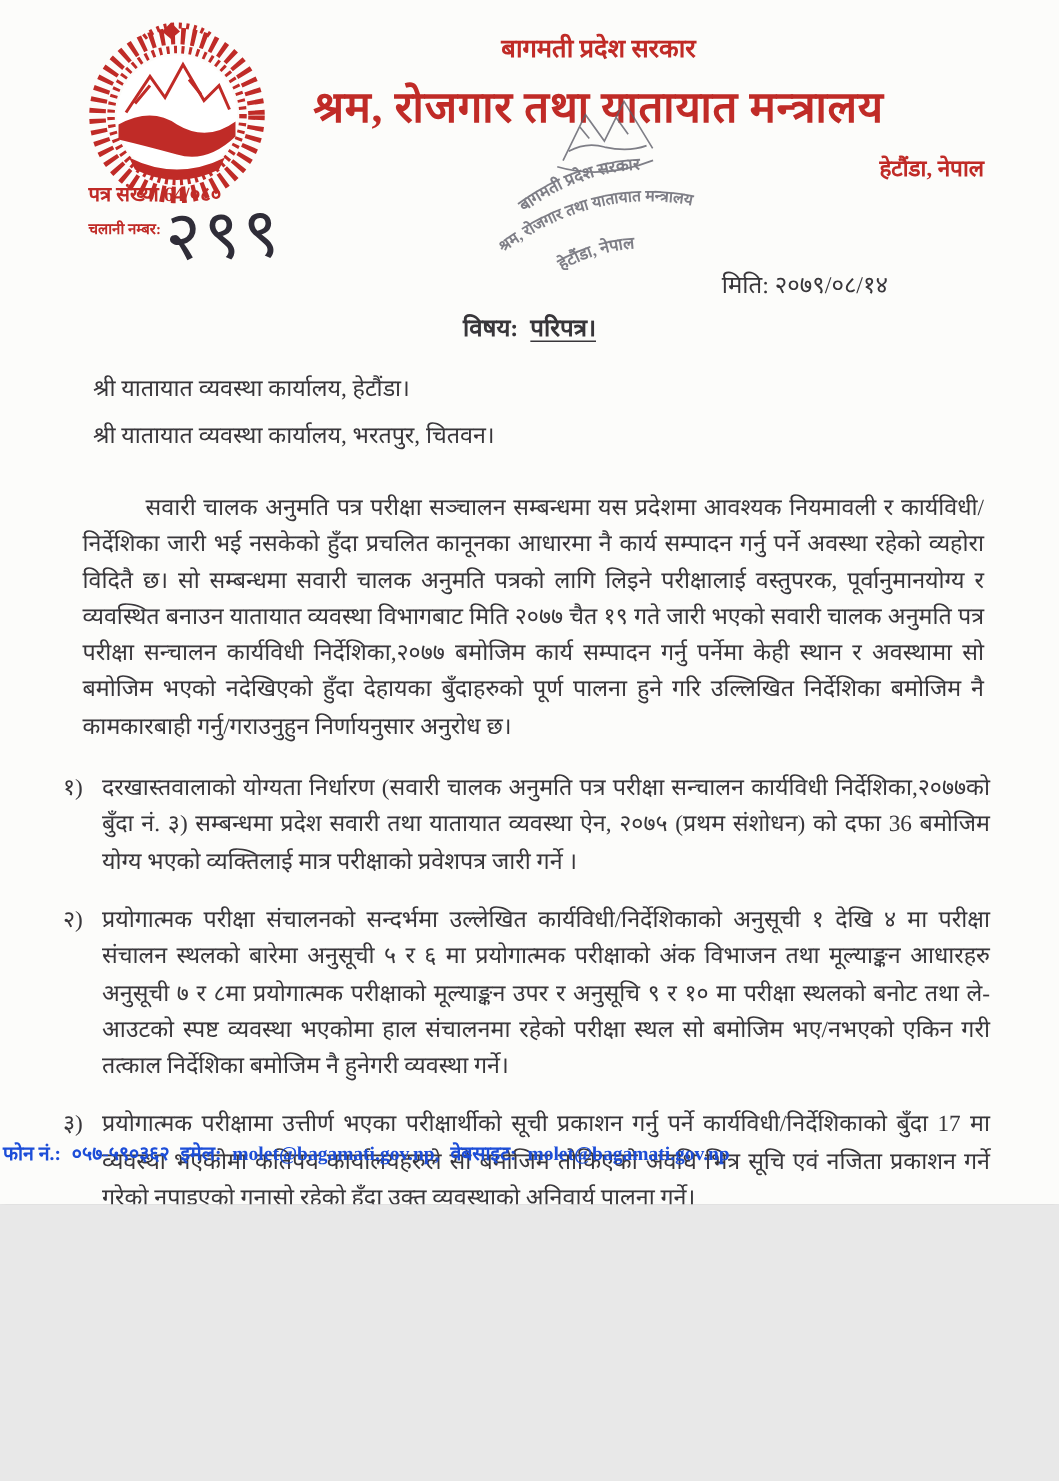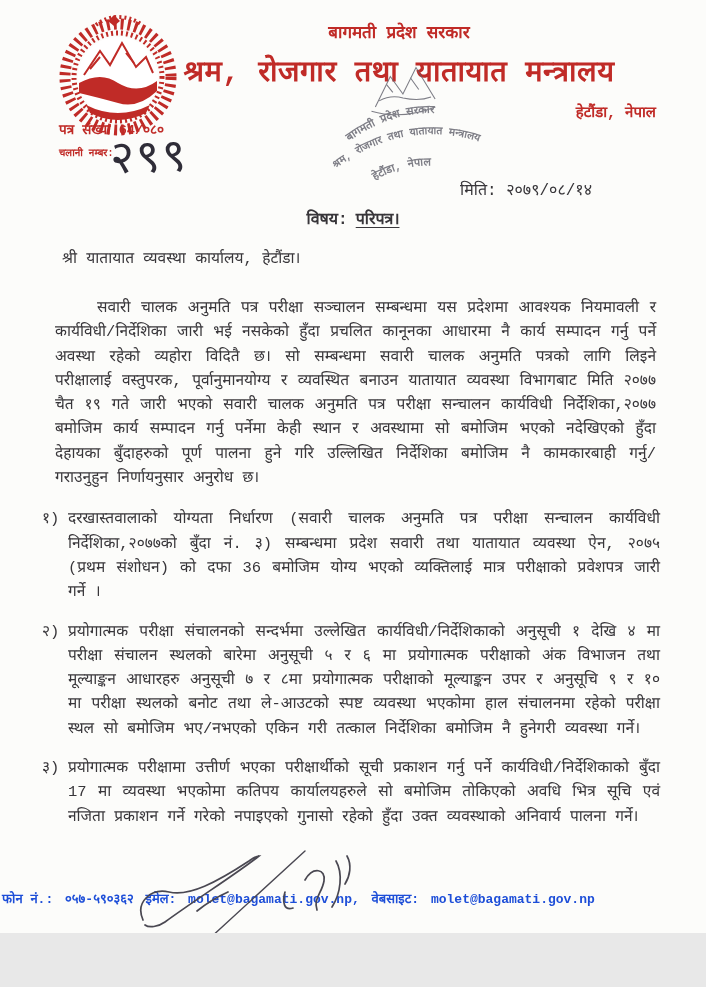--- a/index.html
+++ b/index.html
@@ -1,21 +1,21 @@
 <!DOCTYPE html>
 <html><head>
 <meta charset="utf-8">
 <style>
   html,body { margin:0; padding:0; background:#e8e8e8; }
   .page {
     position:relative;
-    width:706px; height:933px;
+    width:706px; height:803px;
     margin:0 auto;
     background:#fcfcfa;
-    font-family:Liberation Mono, monospace;
+    font-family:Liberation Serif, serif;
     color:#38363a;
     overflow:hidden;
     box-shadow:0 0 6px rgba(0,0,0,.25);
   }
   
   .emblem { position:absolute; left:56px; top:13px; width:124px; height:124px; }
   .head-text {
     position:absolute; left:100px; right:8px; top:20px;
     text-align:center; color:#c02b27;
   }
@@ -116,20 +116,21 @@
 
   <div class="doc-body">
     <div class="date-line">मिति: २०७९/०८/१४</div>
 
     <div class="subject-line">
       <span>विषय:</span><span class="subject-value">परिपत्र।</span>
     </div>
 
     <div class="recipients">
       <div>श्री यातायात व्यवस्था कार्यालय, हेटौंडा।</div>
+      <div>श्री यातायात व्यवस्था कार्यालय, भरतपुर, चितवन।</div>
     </div>
 
     <div class="para">सवारी चालक अनुमति पत्र परीक्षा सञ्चालन सम्बन्धमा यस प्रदेशमा आवश्यक नियमावली र कार्यविधी/निर्देशिका जारी भई नसकेको हुँदा प्रचलित कानूनका आधारमा नै कार्य सम्पादन गर्नु पर्ने अवस्था रहेको व्यहोरा विदितै छ। सो सम्बन्धमा सवारी चालक अनुमति पत्रको लागि लिइने परीक्षालाई वस्तुपरक, पूर्वानुमानयोग्य र व्यवस्थित बनाउन यातायात व्यवस्था विभागबाट मिति २०७७ चैत १९ गते जारी भएको सवारी चालक अनुमति पत्र परीक्षा सन्चालन कार्यविधी निर्देशिका,२०७७ बमोजिम कार्य सम्पादन गर्नु पर्नेमा केही स्थान र अवस्थामा सो बमोजिम भएको नदेखिएको हुँदा देहायका बुँदाहरुको पूर्ण पालना हुने गरि उल्लिखित निर्देशिका बमोजिम नै कामकारबाही गर्नु/गराउनुहुन निर्णायनुसार अनुरोध छ।</div>
 
     <div class="points">
       <div class="point">
         <div class="point-number">१)</div>
         <div class="point-text">दरखास्तवालाको योग्यता निर्धारण (सवारी चालक अनुमति पत्र परीक्षा सन्चालन कार्यविधी निर्देशिका,२०७७को बुँदा नं. ३) सम्बन्धमा प्रदेश सवारी तथा यातायात व्यवस्था ऐन, २०७५ (प्रथम संशोधन) को दफा 36 बमोजिम योग्य भएको व्यक्तिलाई मात्र परीक्षाको प्रवेशपत्र जारी गर्ने ।</div>
       </div>
       <div class="point">

